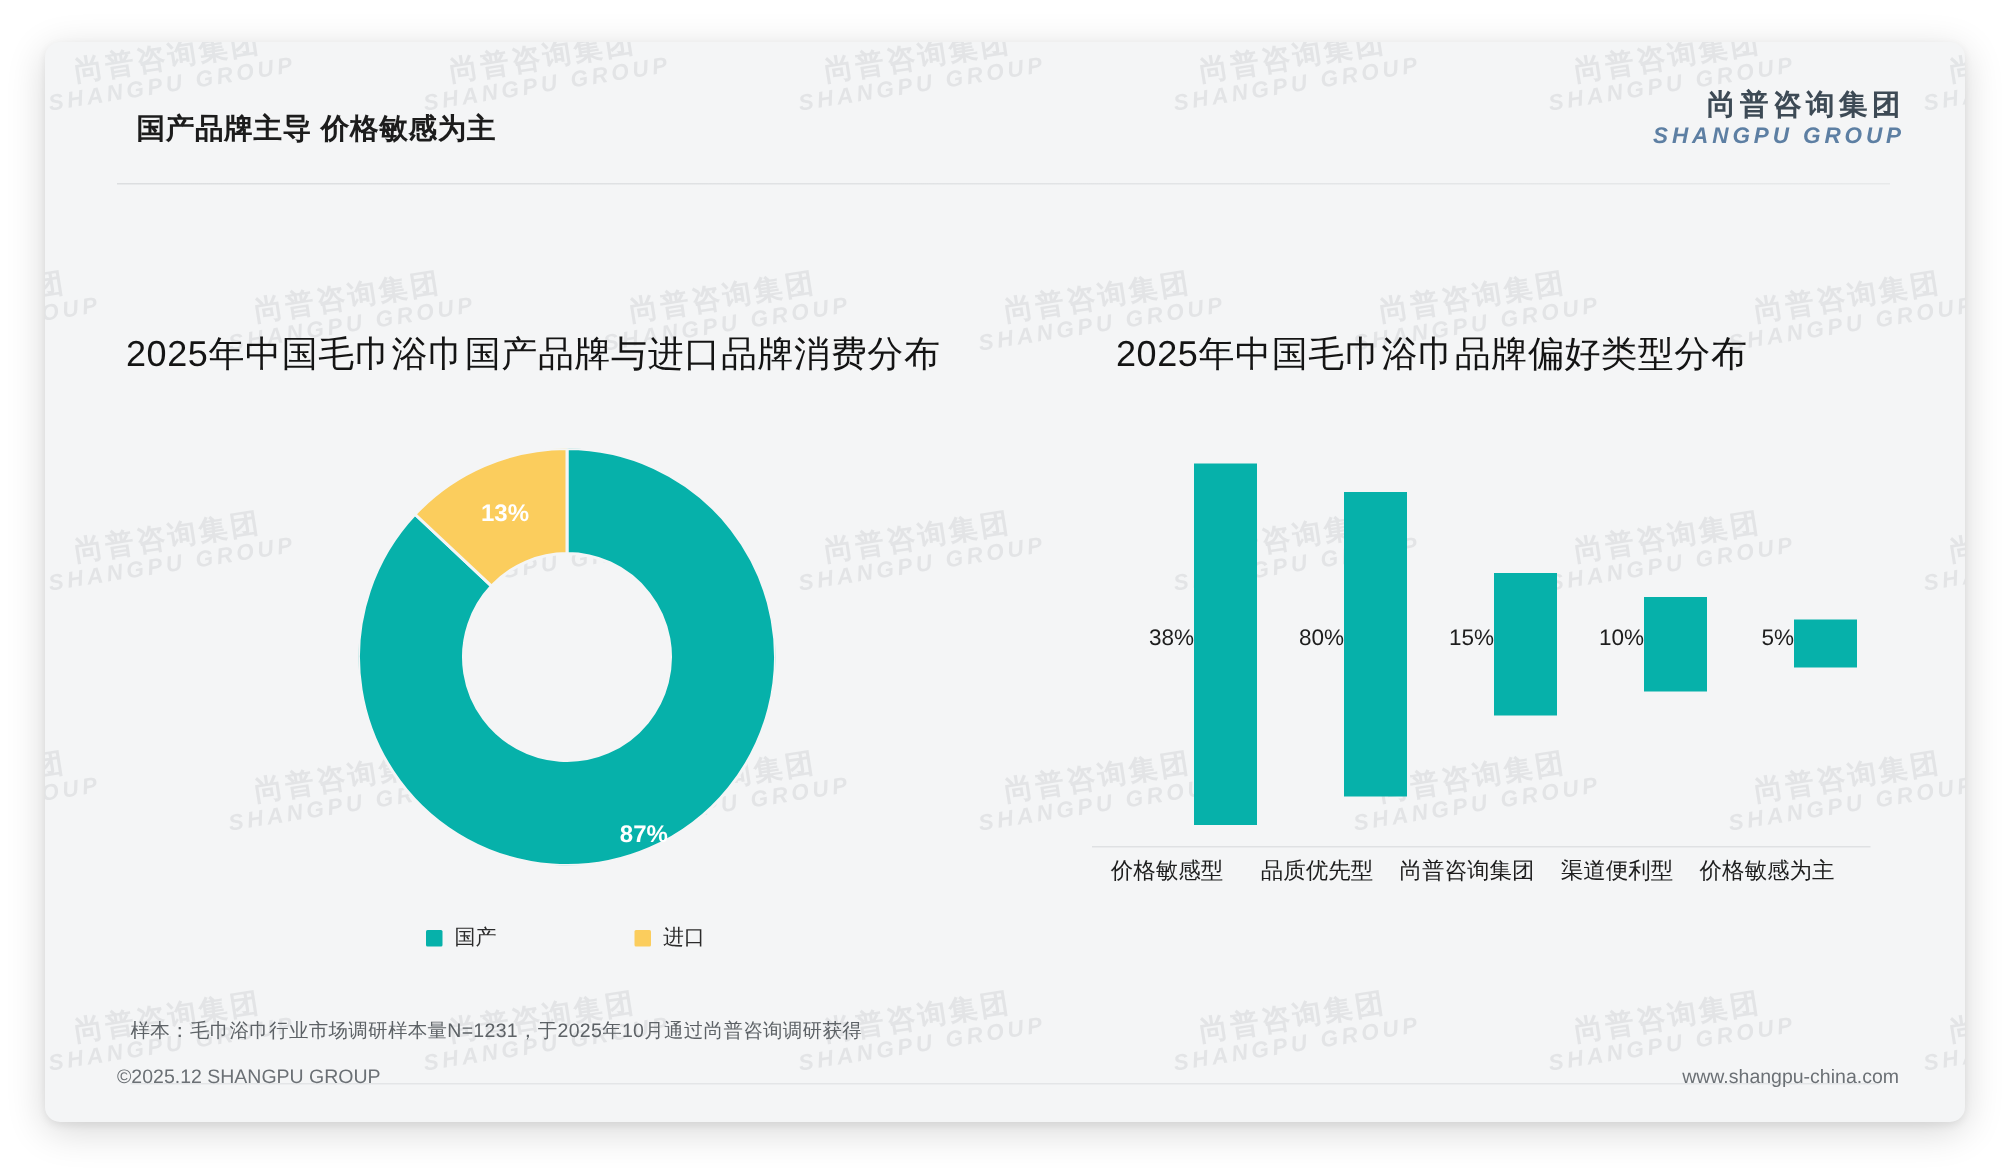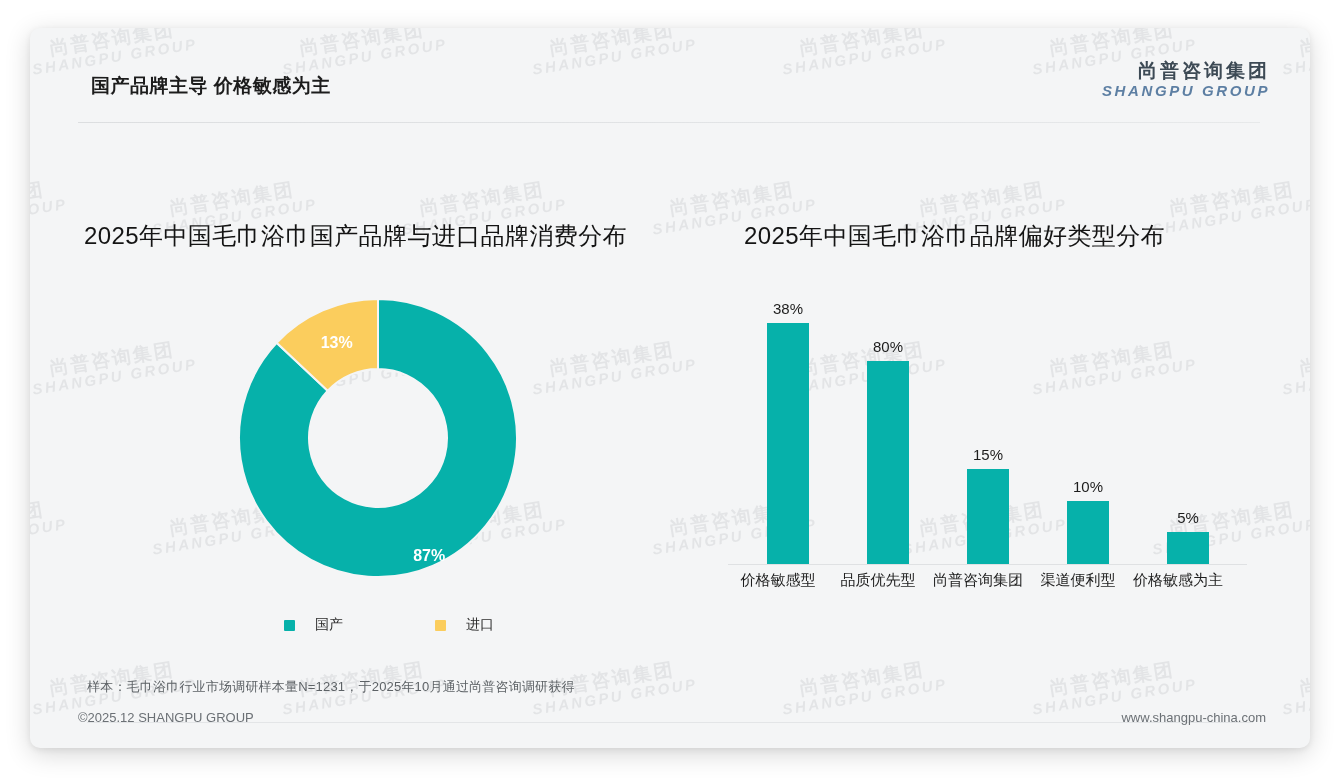--- a/index.html
+++ b/index.html
@@ -135,21 +135,21 @@
     position: absolute;
     left: 228px; top: 428px;
     width: 260px;
     display: flex;
     gap: 92px;
     align-items: center;
   }
   .legend-item {
     display: flex;
     align-items: center;
-    gap: 20px;
+    gap: 8px;
   }
   .legend-swatch {
     width: 11px; height: 11px;
     border-radius: 1px;
     flex: none;
   }
   .legend-label {
     font-size: 14px;
     color: #2b2b2b;
   }
@@ -169,21 +169,20 @@
     position: absolute;
     left: 0; bottom: 0;
     width: 519px; height: 1px;
     background: #dfe1e3;
   }
   .bar-col {
     position: absolute;
     bottom: 1px;
     width: 100px;
     display: flex;
-    flex-direction: column;
     align-items: center;
     justify-content: flex-end;
     height: 270px;
   }
   .bar-value {
     font-size: 15px;
     color: #1d1d1d;
     margin-bottom: 7px;
     line-height: 1;
   }

